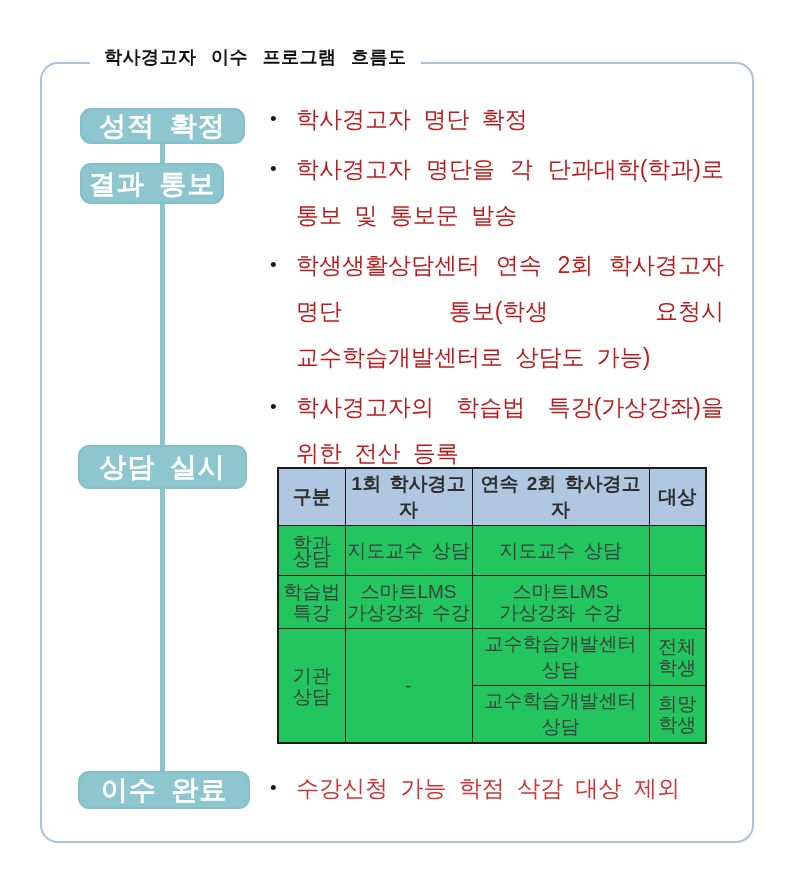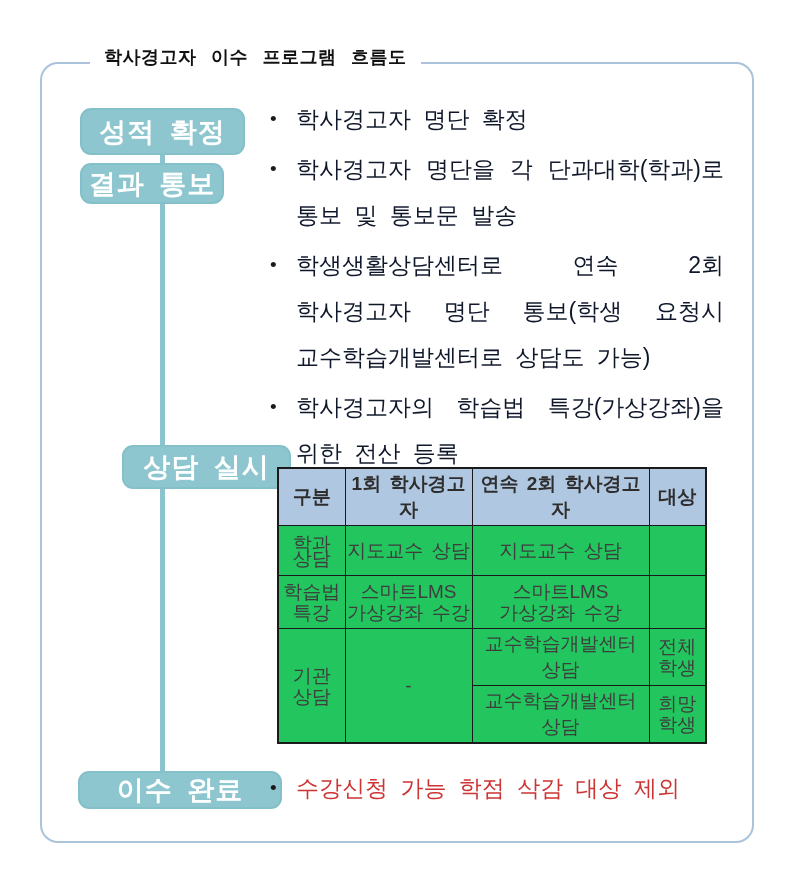--- a/index.html
+++ b/index.html
@@ -26,36 +26,36 @@
     background:#8bc4cd; z-index:1;
   }
   
   .stage {
     position:absolute; z-index:2;
     background:#8dc6cf; border:2px solid #84c0ca; border-radius:11px;
     display:flex; align-items:center; justify-content:center;
     color:#ffffff; font-weight:bold; font-size:27px;
     letter-spacing:1px; word-spacing:6px; white-space:nowrap;
   }
-  .stage.s1 { left:80px; top:108px; width:165px; height:47px; }
+  .stage.s1 { left:80px; top:108px; width:165px; height:36px; }
   .stage.s2 { left:80px; top:163px; width:144px; height:41px; }
-  .stage.s3 { left:78px; top:445px; width:169px; height:44px;margin-left:44px; }
-  .stage.s4 { left:78px; top:771px; width:204px; height:38px; }
+  .stage.s3 { left:78px; top:445px; width:169px; height:44px; }
+  .stage.s4 { left:78px; top:771px; width:172px; height:38px; }
 
   
   .notes {
     position:absolute; left:266px; top:96px; width:458px; z-index:2;
   }
   .note-item { display:flex; margin-bottom:4px; }
   .note-marker {
     flex:0 0 30px; font-size:19px; line-height:46px; color:#1a1a1a;
     text-align:left; padding-left:4px;
   }
   .note-text {
-    flex:1; font-size:23px; line-height:46px; color:#0f172a;
+    flex:1; font-size:23px; line-height:46px; color:#b91c1c;
     text-align:justify; word-break:keep-all; word-spacing:6px;
   }
   
   .completion-note {
     position:absolute; left:266px; top:768px; width:470px; display:flex; z-index:2;
   }
   .completion-note .note-marker { line-height:40px; }
   .completion-note .note-text {
     color:#cd3434; line-height:40px; text-align:left; white-space:nowrap;
   }
@@ -99,21 +99,21 @@
   <div class="note-item">
     <span class="note-marker">•</span>
     <span class="note-text">학사경고자 명단 확정</span>
   </div>
   <div class="note-item">
     <span class="note-marker">•</span>
     <span class="note-text">학사경고자 명단을 각 단과대학(학과)로 통보 및 통보문 발송</span>
   </div>
   <div class="note-item">
     <span class="note-marker">•</span>
-    <span class="note-text">학생생활상담센터로 연속 2회 학사경고자 명단 통보(학생 요청시 교수학습개발센터로 상담도 가능)</span>
+    <span class="note-text">학생생활상담센터 연속 2회 학사경고자 명단 통보(학생 요청시 교수학습개발센터로 상담도 가능)</span>
   </div>
   <div class="note-item">
     <span class="note-marker">•</span>
     <span class="note-text">학사경고자의 학습법 특강(가상강좌)을 위한 전산 등록</span>
   </div>
 </div>
 
 <div class="tbl-wrap">
   <table class="counsel">
     <colgroup>

